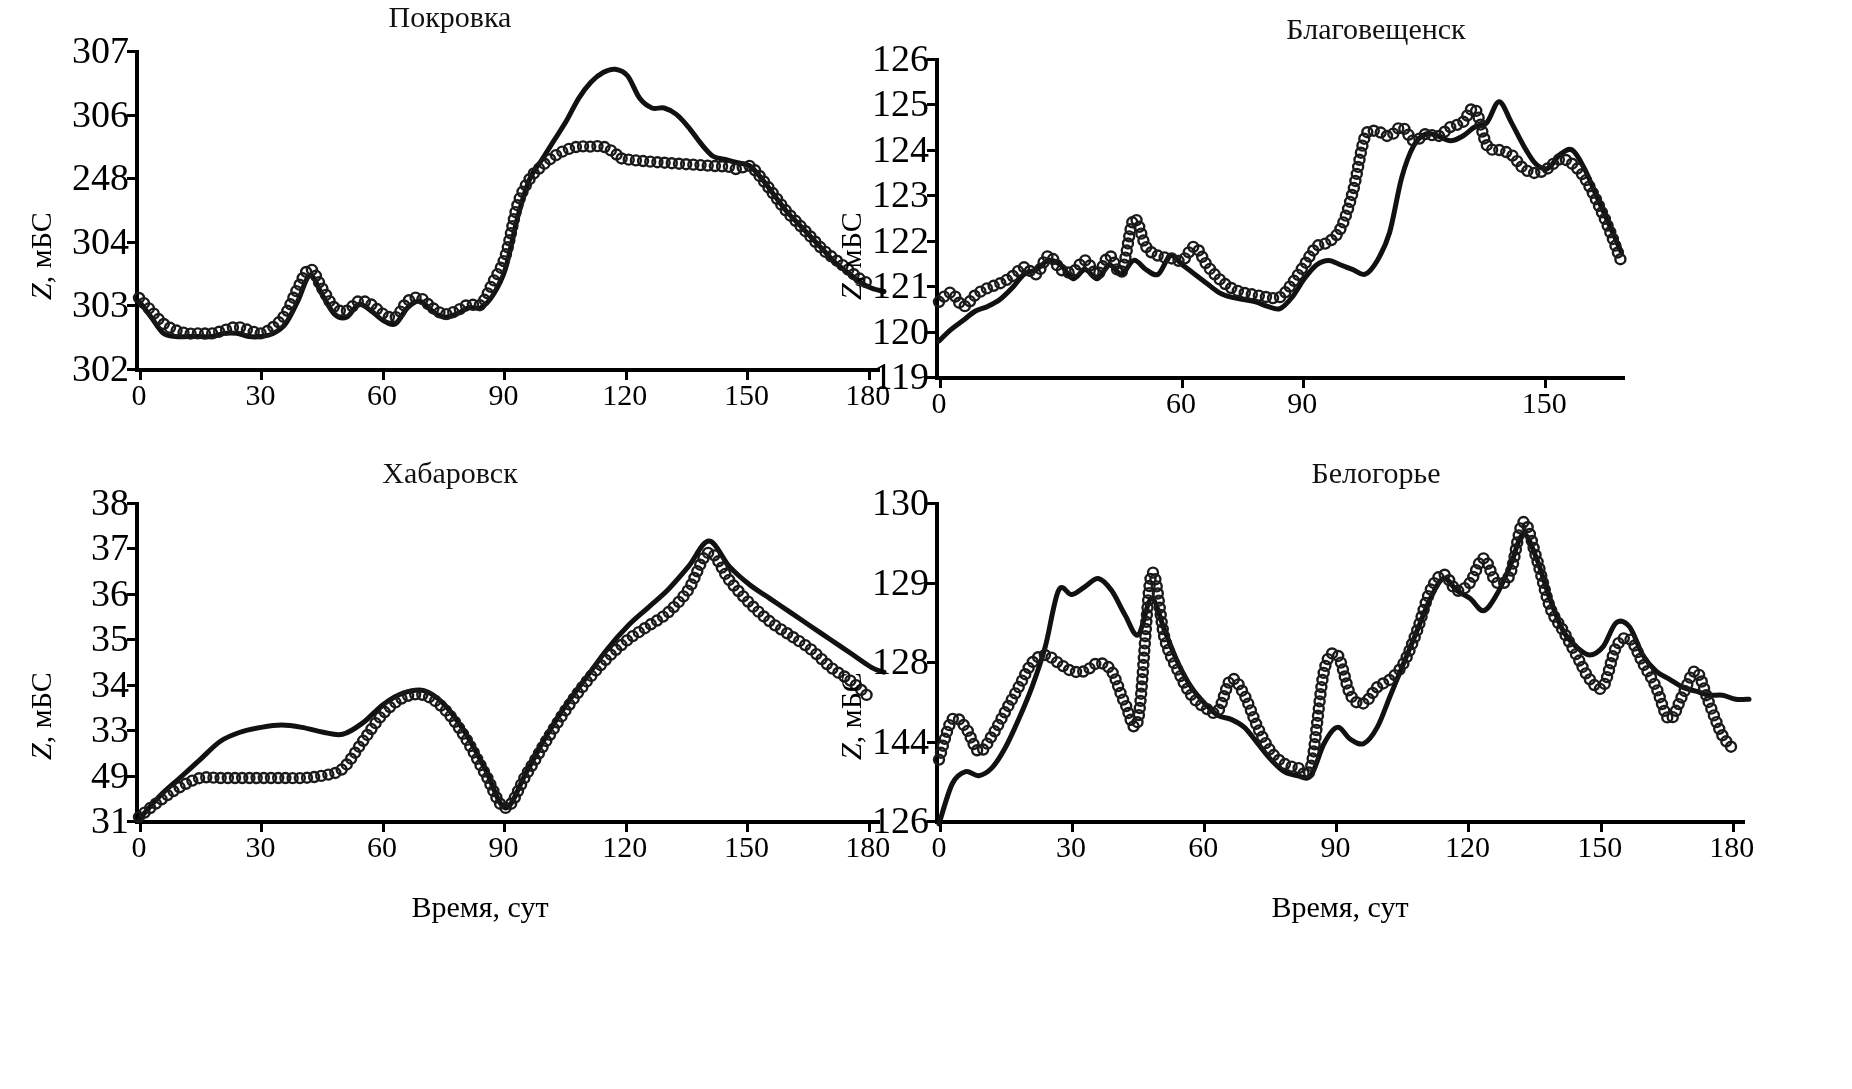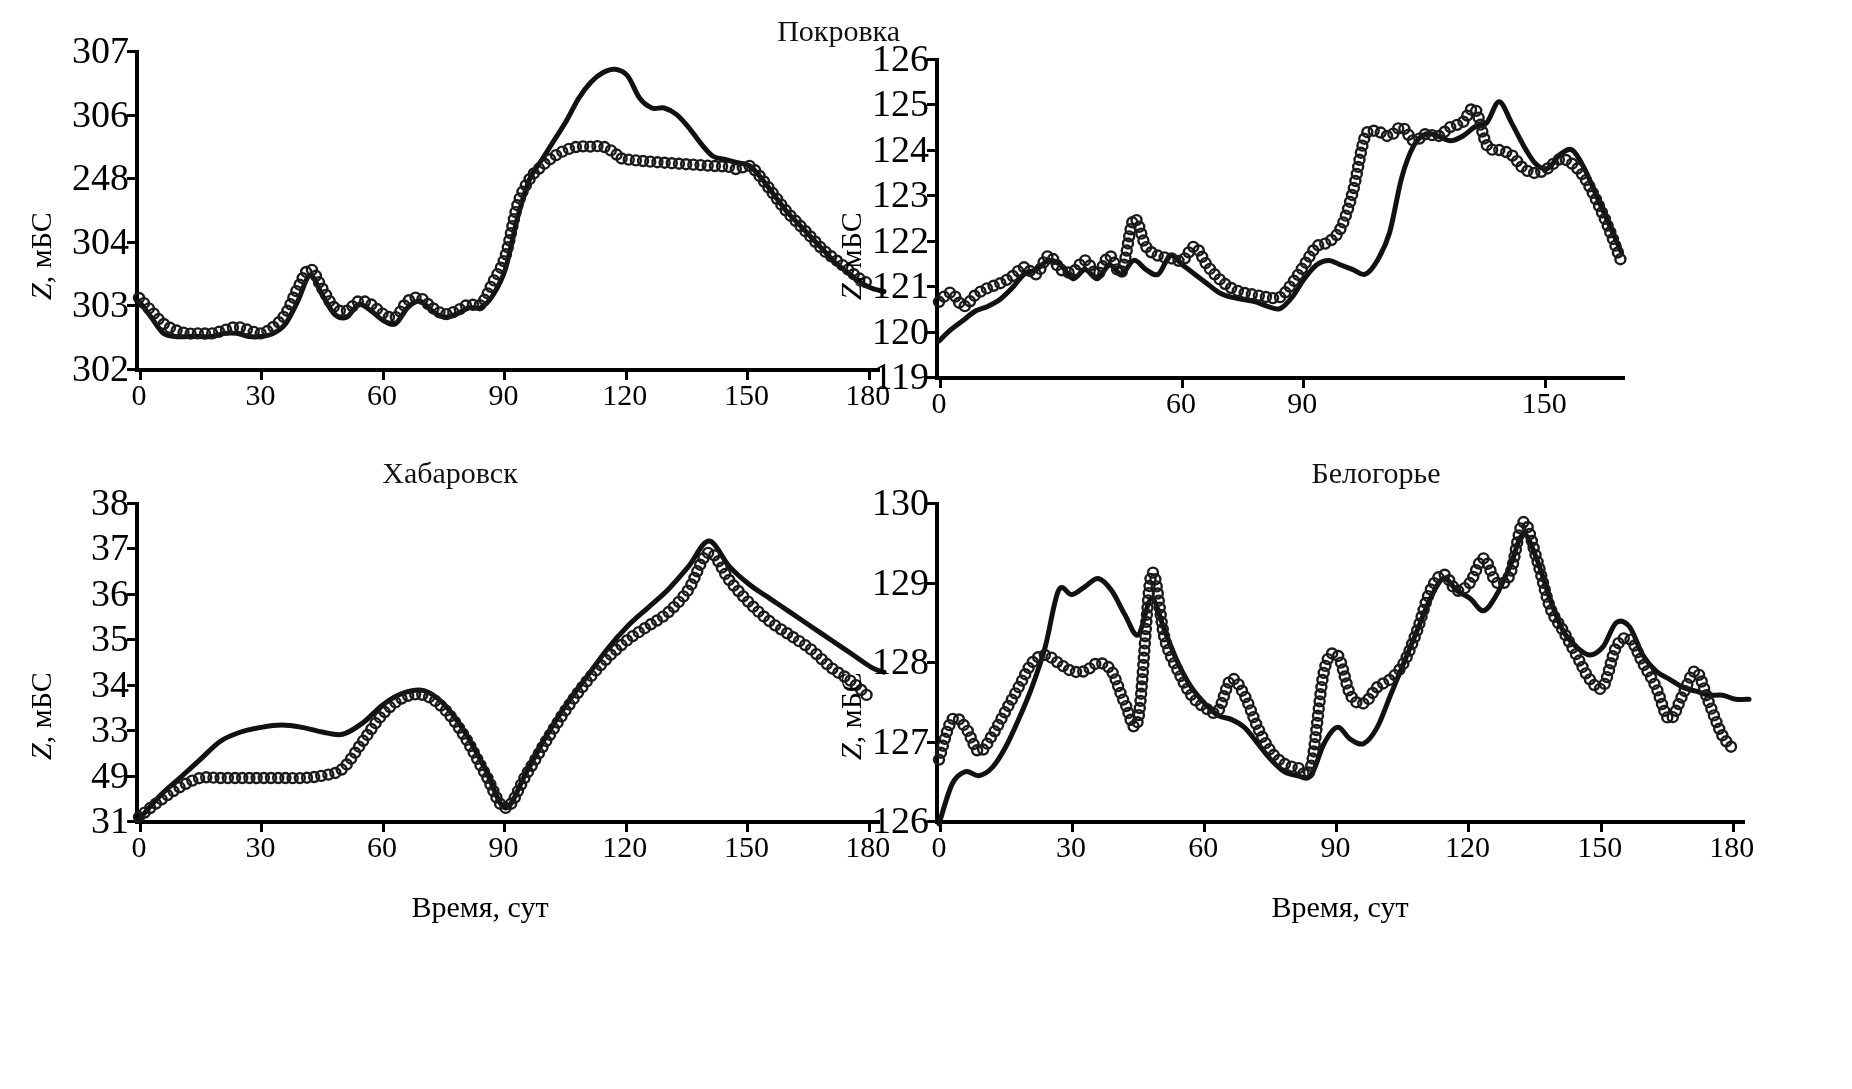--- a/index.html
+++ b/index.html
@@ -16,21 +16,21 @@
   .ytickmark{position:absolute;right:100%;width:12px;height:3px;background:#000;}
   .xtickmark{position:absolute;top:100%;width:3px;height:12px;background:#000;}
   svg{position:absolute;left:0;top:0;overflow:visible;}
 </style>
 </head>
 <body>
 
 <div id="wrap">
 
   <div class="panel" style="left:0px;top:0px;width:900px;height:460px;">
-    <div class="title" style="left:0;top:14px;text-align:right;">Покровка</div>
+    <div class="title" style="left:0;top:0;">Покровка</div>
     <div class="ylabel" style="left:24px;top:300px;">
       <span>Z</span><span class="unit">, мБС</span>
     </div>
     <div class="plotbox" style="left:135px;top:50px;width:745px;height:322px;">
 
       <div class="tick-y" style="top:0%;">307</div>
       <div class="tick-y" style="top:20%;">306</div>
       <div class="tick-y" style="top:40%;">248</div>
       <div class="tick-y" style="top:60%;">304</div>
       <div class="tick-y" style="top:80%;">303</div>
@@ -194,20 +194,21 @@
           <circle cx="703.56" cy="215.17" r="5" fill="none" stroke="#1a1a1a" stroke-width="2.4"></circle>
           <circle cx="709.21" cy="219.64" r="5" fill="none" stroke="#1a1a1a" stroke-width="2.4"></circle>
           <circle cx="714.75" cy="224.23" r="5" fill="none" stroke="#1a1a1a" stroke-width="2.4"></circle>
           <circle cx="720.49" cy="228.57" r="5" fill="none" stroke="#1a1a1a" stroke-width="2.4"></circle>
           <circle cx="726.76" cy="232.10" r="5" fill="none" stroke="#1a1a1a" stroke-width="2.4"></circle>
         </svg>
     </div>
   </div>
 
   <div class="panel" style="left:900px;top:0px;width:952px;height:460px;">
+    <div class="title" style="left:0;top:12px;">Благовещенск</div>
     <div class="ylabel" style="left:-66px;top:300px;">
       <span>Z</span><span class="unit">, мБС</span>
     </div>
     <div class="plotbox" style="left:35px;top:58px;width:690px;height:322px;">
       <div class="tick-y" style="top:0%;">126</div>
       <div class="tick-y" style="top:14.28%;">125</div>
       <div class="tick-y" style="top:28.57%;">124</div>
       <div class="tick-y" style="top:42.85%;">123</div>
       <div class="tick-y" style="top:57.14%;">122</div>
       <div class="tick-y" style="top:71.42%;">121</div>
@@ -577,21 +578,21 @@
 
   <div class="panel" style="left:900px;top:460px;width:952px;height:629px;">
     <div class="title" style="left:0;top:-4px;">Белогорье</div>
     <div class="ylabel" style="left:-66px;top:300px;">
       <span>Z</span><span class="unit">, мБС</span>
     </div>
     <div class="plotbox" style="left:35px;top:42px;width:810px;height:322px;">
       <div class="tick-y" style="top:0%;">130</div>
       <div class="tick-y" style="top:25%;">129</div>
       <div class="tick-y" style="top:50%;">128</div>
-      <div class="tick-y" style="top:75%;">127</div>
+      <div class="tick-y" style="top:75%;">144</div>
       <div class="tick-y" style="top:100%;">126</div>
       <div class="ytickmark" style="top:0%;"></div>
       <div class="ytickmark" style="top:25%;"></div>
       <div class="ytickmark" style="top:50%;"></div>
       <div class="ytickmark" style="top:75%;"></div>
       <div class="ytickmark" style="top:100%;"></div>
       <div class="tick-x" style="left:0%;">0</div>
       <div class="tick-x" style="left:16.39%;">30</div>
       <div class="tick-x" style="left:32.79%;">60</div>
       <div class="tick-x" style="left:49.18%;">90</div>

